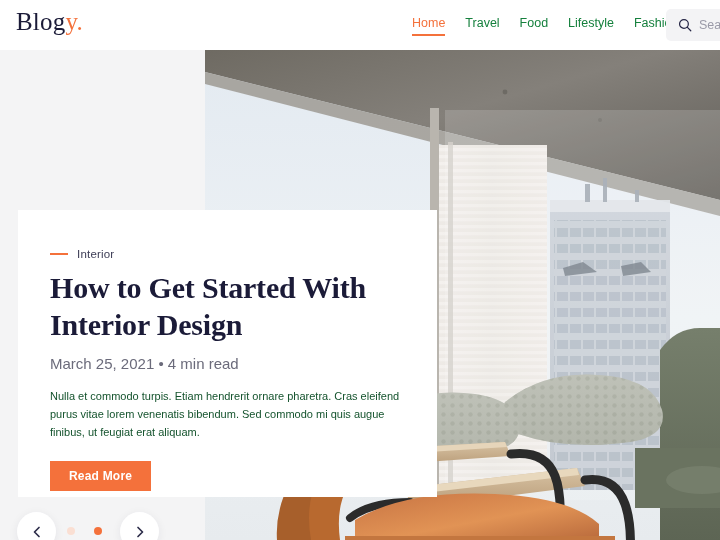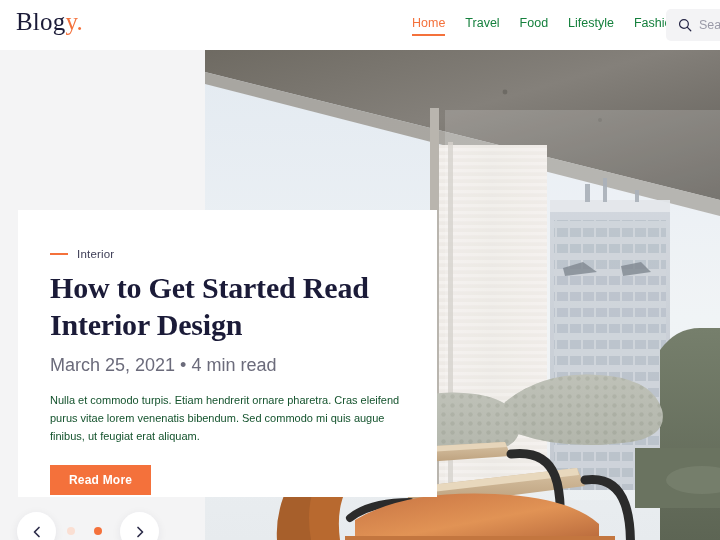--- a/index.html
+++ b/index.html
@@ -73,21 +73,21 @@
   .cat-row { display: flex; align-items: center; gap: 9px; margin-bottom: 10px; }
   .cat-dash { width: 18px; height: 2px; background: #f4713b; display: block; }
   .cat-label { font-size: 11.5px; color: #3c3c55; letter-spacing: .2px; }
 
   .hero-title {
     font-family: "Liberation Serif", serif;
     font-size: 30px; line-height: 1.22;
     font-weight: 700; color: #1b1b38;
     margin-bottom: 12px; letter-spacing: -0.2px;
   }
-  .hero-meta { font-size: 18px; color: #6b6b7b; margin-bottom: 16px; }
+  .hero-meta { font-size: 15px; color: #6b6b7b; margin-bottom: 16px; }
   .hero-excerpt { font-size: 11px; line-height: 1.62; color: #14532d; margin-bottom: 19px; }
 
   .read-more {
     display: inline-block; background: #f4713b; color: #ffffff;
     font-size: 12px; font-weight: 700; letter-spacing: .2px;
     padding: 8px 19px; border: none; cursor: pointer;
     font-family: "Liberation Sans", sans-serif;
   }
 
   
@@ -255,21 +255,21 @@
       <path d="M86 430 q-16 30 -14 60 h34 q-6 -34 6 -60 z" fill="#a75f2b"></path>
     </svg>
   </div>
 
   <div class="hero-card">
     <div class="cat-row">
       <span class="cat-dash"></span>
       <span class="cat-label">Interior</span>
     </div>
 
-    <h1 class="hero-title">How to Get Started Read Interior Design</h1>
+    <h1 class="hero-title">How to Get Started With Interior Design</h1>
 
     <div class="hero-meta">March 25, 2021 • 4 min read</div>
 
     <p class="hero-excerpt">Nulla et commodo turpis. Etiam hendrerit ornare pharetra. Cras eleifend purus vitae lorem venenatis bibendum. Sed commodo mi quis augue finibus, ut feugiat erat aliquam.</p>
 
     <button class="read-more">Read More</button>
   </div>
 
   <div class="carousel-controls">
     <button class="car-btn prev">

